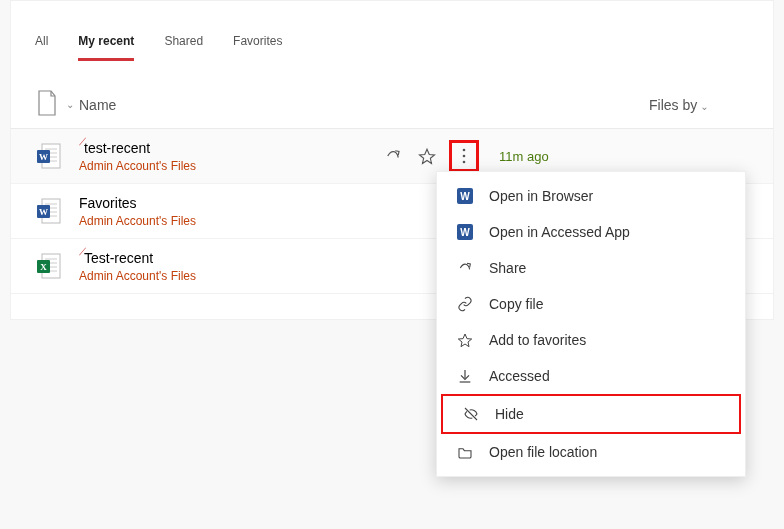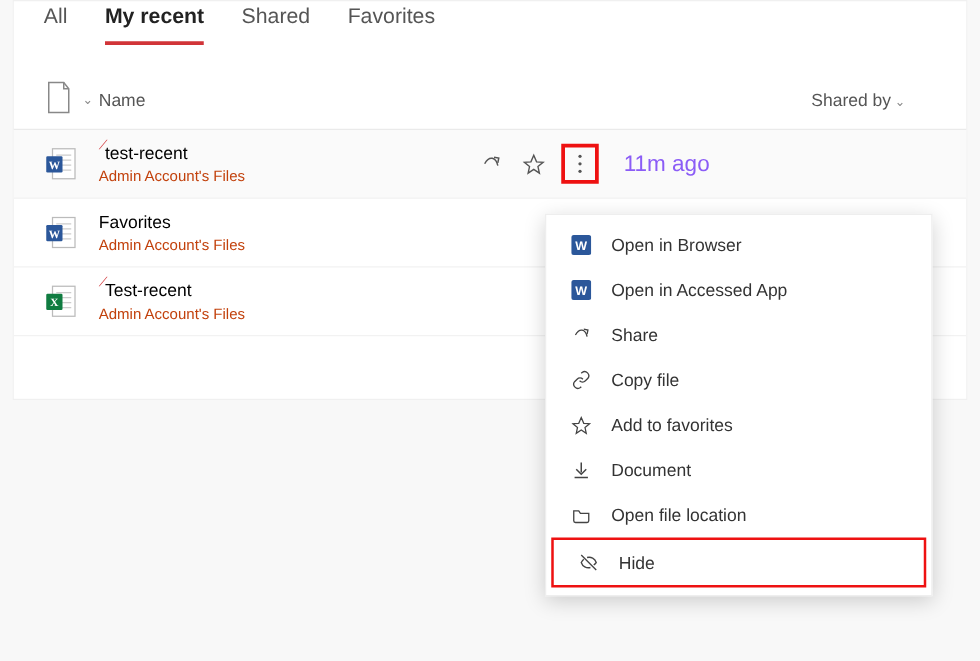--- a/index.html
+++ b/index.html
@@ -13,22 +13,22 @@
   .card {
     position: relative;
     margin: 0px 10px 0 10px;
     background: #fff;
     border: 1px solid #f0f0f0;
     height: 320px;
   }
   .tabs {
     display: flex;
     gap: 30px;
-    padding: 2px 24px 0 24px;
-    font-size: 17px;
+    padding: 33px 24px 0 24px;
+    font-size: 12px;
     color: #555;
   }
   .tab {
     padding-bottom: 10px;
     cursor: pointer;
   }
   .tab.active {
     color: #222;
     font-weight: 600;
     border-bottom: 3px solid #d13438;
@@ -84,21 +84,21 @@
     align-items: center;
     justify-content: center;
     color: #555;
   }
   .more-highlight {
     border: 3px solid #e11;
     padding: 3px 2px;
     width: 30px;
     height: 32px;
   }
-  .accessed-col { width: 170px; font-size: 18px; color: #8b5cf6; padding-left: 20px; }
+  .accessed-col { width: 170px; font-size: 13px; color: #4d7c0f; padding-left: 20px; }
   .shared-col { width: 100px; }
   .menu {
     position: absolute;
     left: 425px;
     top: 170px;
     width: 310px;
     background: #fff;
     box-shadow: 0 4px 16px rgba(0,0,0,0.18);
     border: 1px solid #eee;
     z-index: 10;
@@ -144,21 +144,21 @@
       <span>
         <svg class="doc-page-icon" viewBox="0 0 24 28">
             <path d="M4 2h12l4 5v19H4z" fill="#fff" stroke="#888" stroke-width="1.2"></path>
             <path d="M16 2v5h4" fill="none" stroke="#888" stroke-width="1.2"></path>
           </svg>
       </span>
       <span class="chev">⌄</span>
     </div>
     <div class="col-name">Name</div>
     <div class="col-shared">
-      <span>Shared by</span><span class="chev">⌄</span>
+      <span>Files by</span><span class="chev">⌄</span>
     </div>
   </div>
 
   <div class="row hover">
     <div class="file-icon">
       <svg width="28" height="30" viewBox="0 0 28 30">
           <rect x="7" y="3" width="18" height="24" fill="#fff" stroke="#bbb"></rect>
           <line x1="10" y1="8" x2="22" y2="8" stroke="#ccc"></line>
           <line x1="10" y1="12" x2="22" y2="12" stroke="#ccc"></line>
           <line x1="10" y1="16" x2="22" y2="16" stroke="#ccc"></line>
@@ -284,35 +284,35 @@
       <span>Add to favorites</span>
     </div>
     <div class="menu-item">
       <span class="menu-icon">
           <svg width="16" height="16" viewBox="0 0 24 24" fill="none" stroke="currentColor" stroke-width="1.8">
             <path d="M12 3v12"></path>
             <path d="M6 11l6 6 6-6"></path>
             <path d="M4 21h16"></path>
           </svg>
         </span>
-      <span>Document</span>
-    </div>
-    <div class="menu-item">
-      <span class="menu-icon">
-          <svg width="16" height="16" viewBox="0 0 24 24" fill="none" stroke="currentColor" stroke-width="1.6">
-            <path d="M3 7h6l2 3h10v9a2 2 0 0 1-2 2H5a2 2 0 0 1-2-2z"></path>
-          </svg>
-        </span>
-      <span>Open file location</span>
+      <span>Accessed</span>
     </div>
     <div class="menu-item highlight">
       <span class="menu-icon">
           <svg width="16" height="16" viewBox="0 0 24 24" fill="none" stroke="currentColor" stroke-width="1.6">
             <path d="M3 3l18 18"></path>
             <path d="M10 6a9 9 0 0 1 11 6 14 14 0 0 1-3 3"></path>
             <path d="M6 8a14 14 0 0 0-3 4 9 9 0 0 0 11 6"></path>
           </svg>
         </span>
       <span>Hide</span>
     </div>
+    <div class="menu-item">
+      <span class="menu-icon">
+          <svg width="16" height="16" viewBox="0 0 24 24" fill="none" stroke="currentColor" stroke-width="1.6">
+            <path d="M3 7h6l2 3h10v9a2 2 0 0 1-2 2H5a2 2 0 0 1-2-2z"></path>
+          </svg>
+        </span>
+      <span>Open file location</span>
+    </div>
   </div>
 
 </div>
 
 </body></html>

